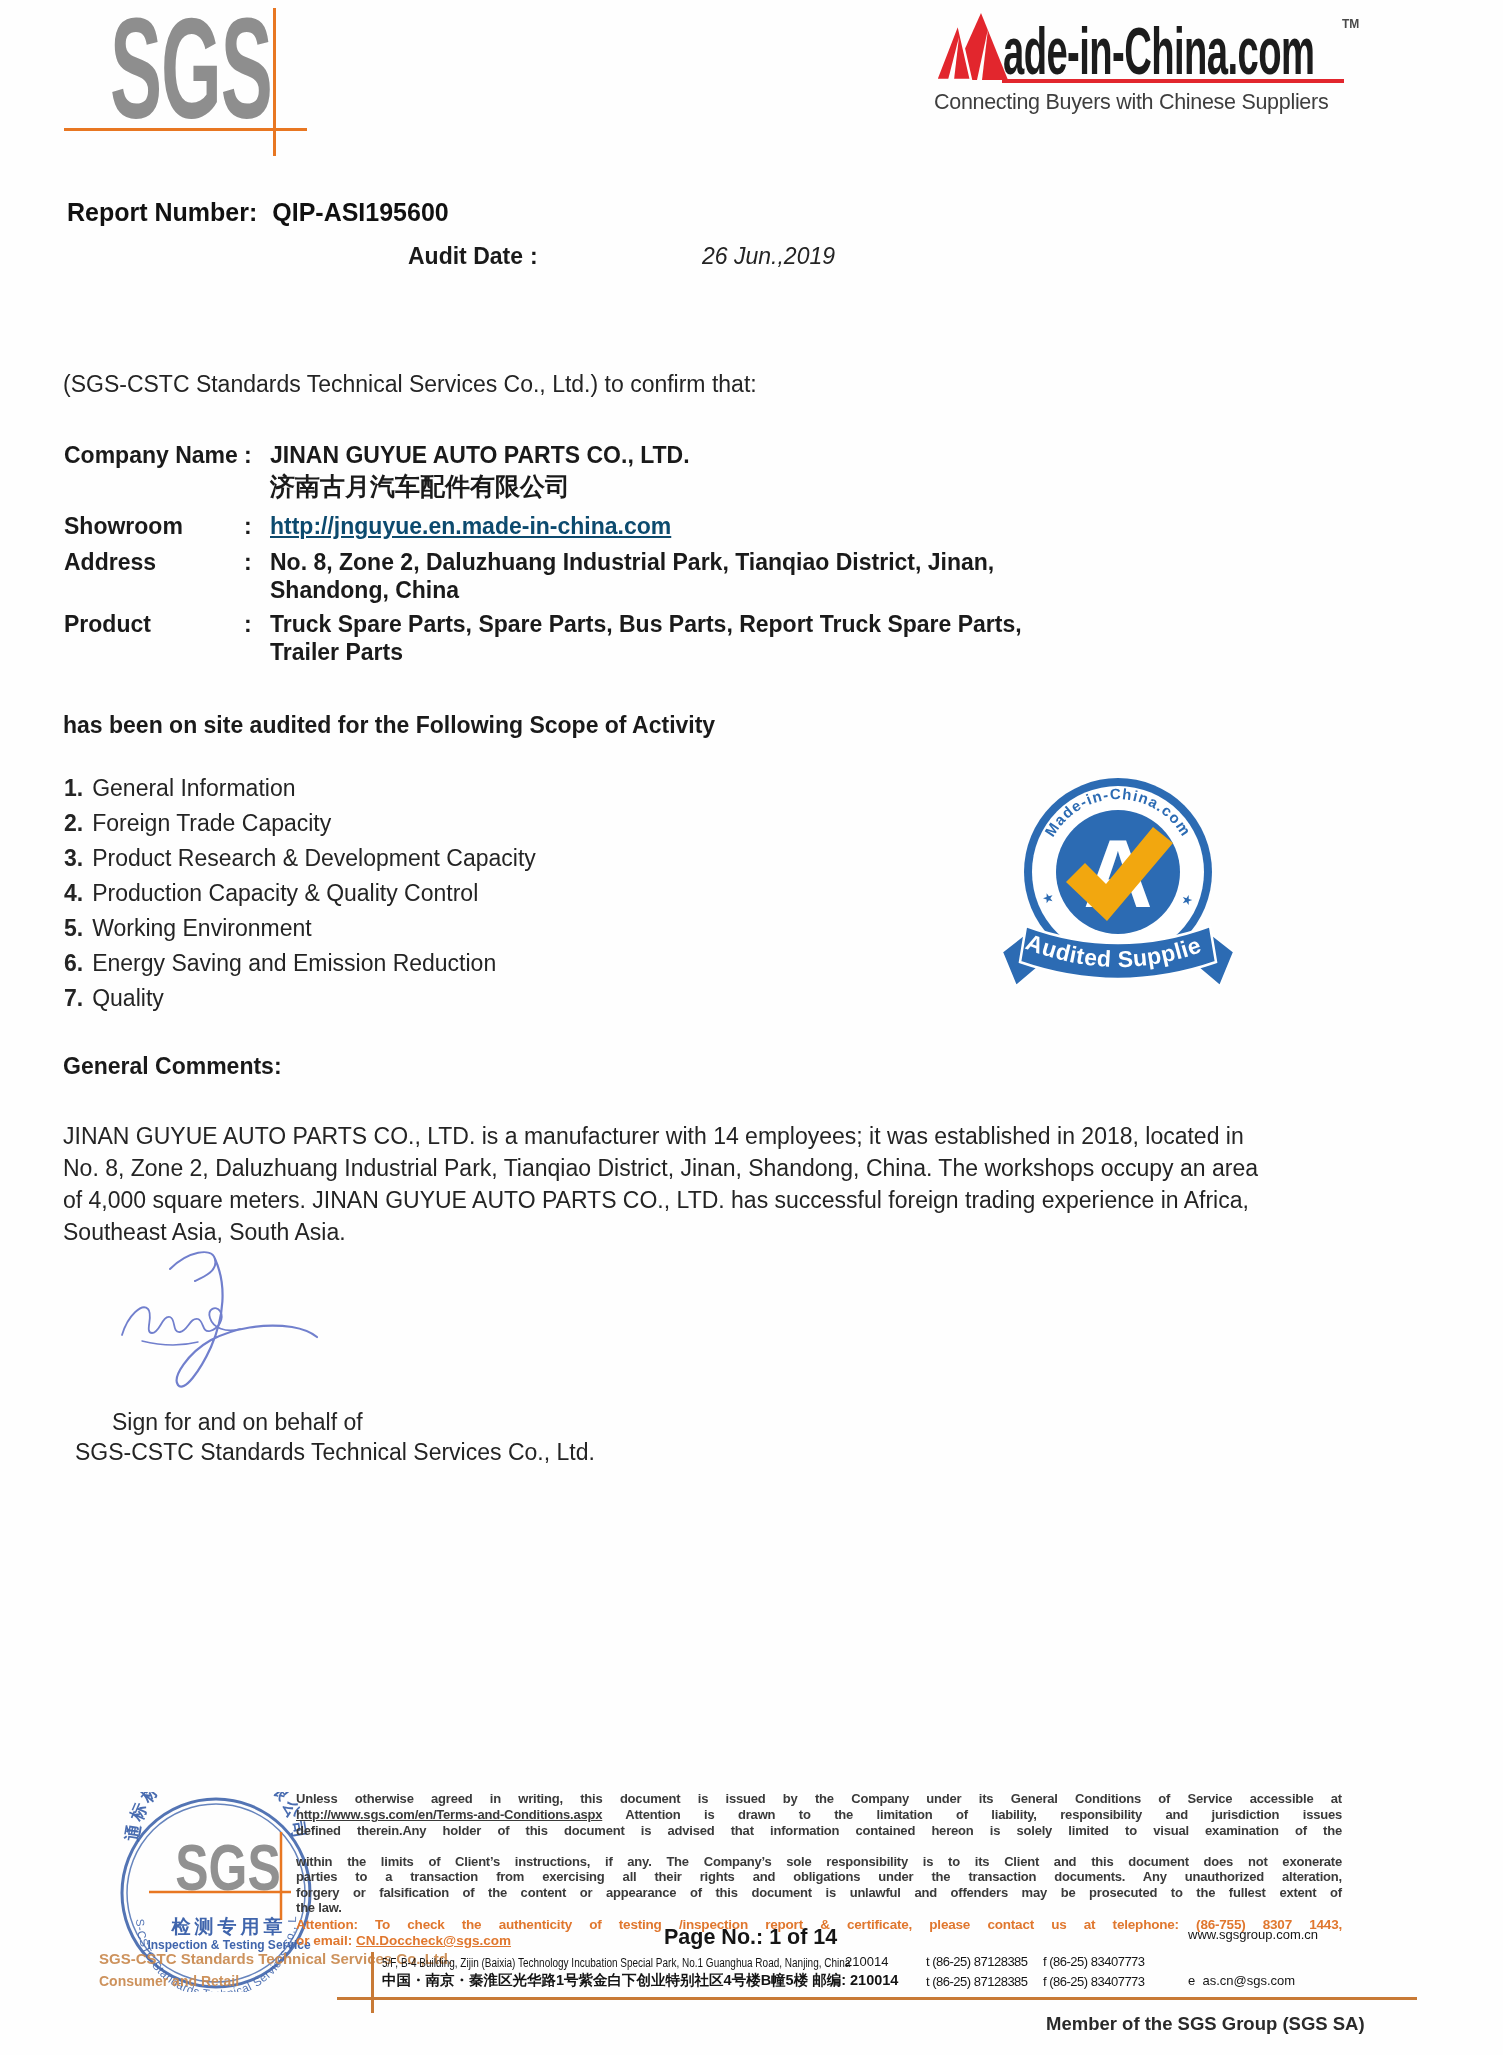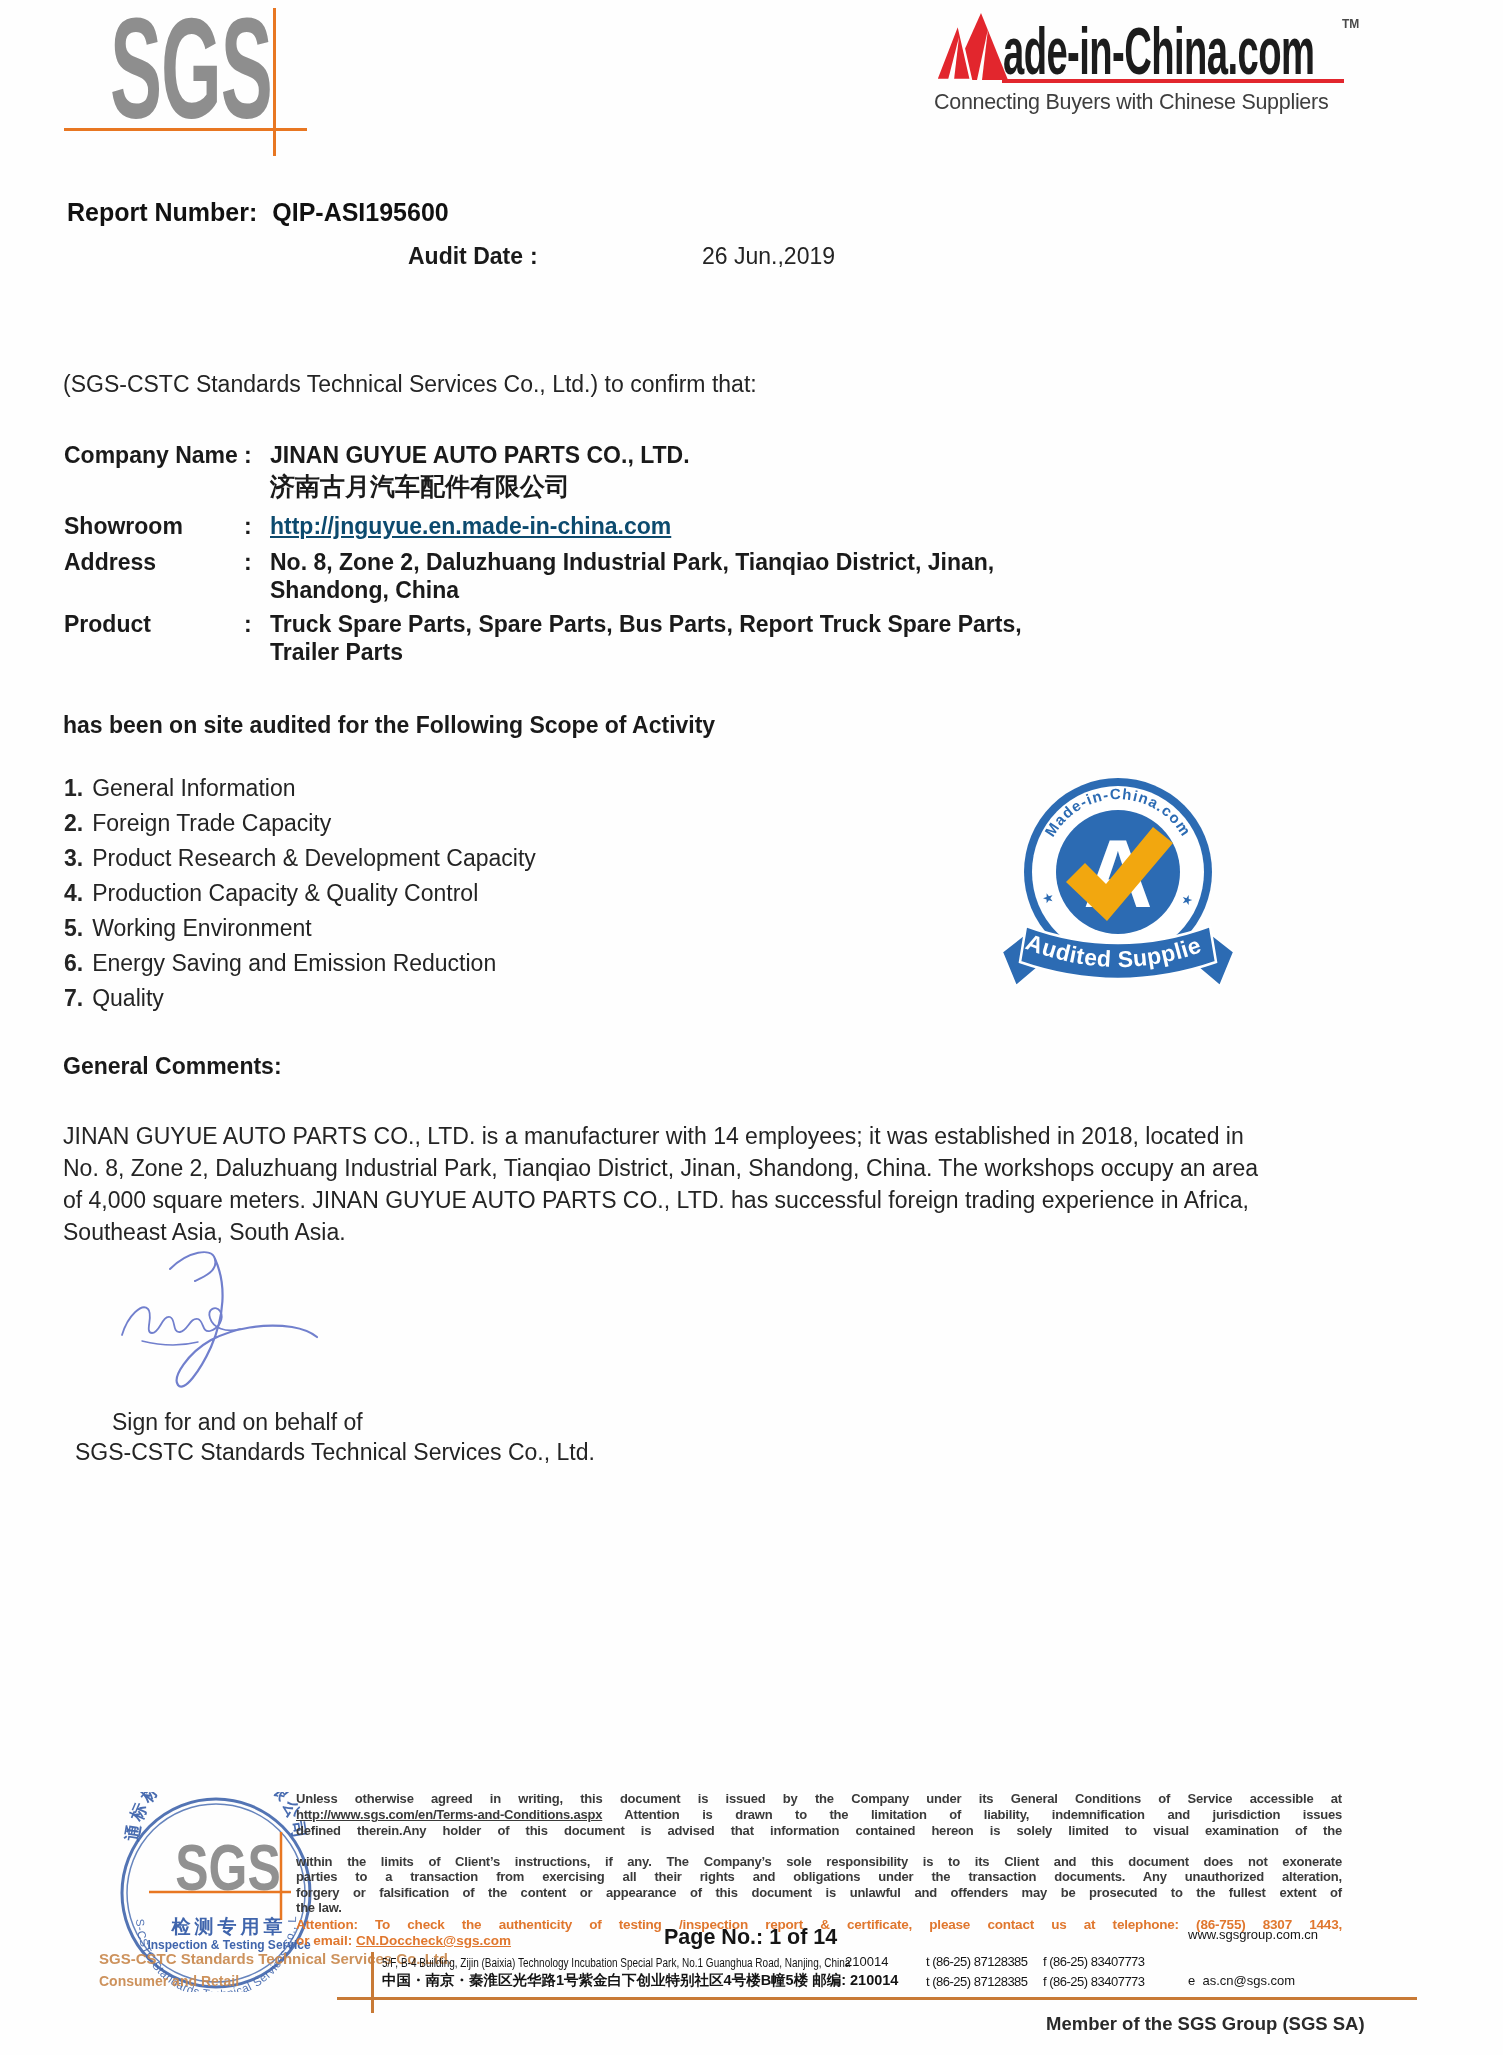--- a/index.html
+++ b/index.html
@@ -56,21 +56,21 @@
     <div class="abs mic-underline" style="left:72px;top:79px;width:342px;height:4px;"></div>
     <div class="abs mic-tagline" style="left:4px;top:90px;">Connecting Buyers with Chinese Suppliers</div>
   </div>
 
   <div class="abs" style="left:67px;top:198px;font-size:25px;font-weight:bold;color:#111;white-space:nowrap;">
     <span>Report Number:</span>
     <span style="margin-left:8px;">QIP-ASI195600</span>
   </div>
   <div class="abs tb" style="left:408px;top:243px;">Audit Date</div>
   <div class="abs tb" style="left:530px;top:243px;">:</div>
-  <div class="abs t" style="left:702px;top:243px;">26  Jun.,2019</div>
+  <div class="abs t" style="left:702px;top:243px;font-style:italic;">26  Jun.,2019</div>
 
   <div class="abs t" style="left:63px;top:371px;">(SGS-CSTC Standards Technical Services Co., Ltd.) to confirm that:</div>
 
   <div class="abs tb" style="left:64px;top:442px;">Company Name</div>
   <div class="abs tb" style="left:244px;top:442px;">:</div>
   <div class="abs tb" style="left:270px;top:442px;">JINAN GUYUE AUTO PARTS CO., LTD.</div>
   <div class="abs cjk" style="left:270px;top:470px;">济南古月汽车配件有限公司</div>
 
   <div class="abs tb" style="left:64px;top:513px;">Showroom</div>
   <div class="abs tb" style="left:244px;top:513px;">:</div>
@@ -147,21 +147,21 @@
     <line x1="30" y1="100" x2="172" y2="100" stroke="#e87722" stroke-width="2.5"></line>
     <line x1="162" y1="40" x2="162" y2="128" stroke="#e87722" stroke-width="2.5"></line>
     <text x="110" y="141" font-size="19" font-weight="bold" fill="#4065ac" letter-spacing="4" text-anchor="middle">检测专用章</text>
     <text x="110" y="157" font-size="12" font-weight="bold" fill="#4065ac" text-anchor="middle">Inspection &amp; Testing Service</text>
     <text font-size="11.5" fill="#4065ac" letter-spacing="0.5" opacity="0.9"><textPath href="#stampBottom" startOffset="50%" text-anchor="middle">SGS-CSTC Standards Technical Services Co., Ltd.</textPath></text>
   </svg>
   <div class="abs overlay-o" style="left:99px;top:1950px;font-size:15px;">SGS-CSTC Standards Technical Services Co.,Ltd.</div>
   <div class="abs overlay-o" style="left:99px;top:1973px;font-size:14px;">Consumer and Retail</div>
 
   <div class="abs fd" style="left:296px;top:1791px;">Unless otherwise agreed in writing, this document is issued by the Company under its General Conditions of Service accessible at</div>
-  <div class="abs fd" style="left:296px;top:1807px;"><span class="u">http://www.sgs.com/en/Terms-and-Conditions.aspx</span><span> Attention is drawn to the limitation of liability, indemnification and jurisdiction issues</span></div>
+  <div class="abs fd" style="left:296px;top:1807px;"><span class="u">http://www.sgs.com/en/Terms-and-Conditions.aspx</span><span> Attention is drawn to the limitation of liability, responsibility and jurisdiction issues</span></div>
   <div class="abs fd" style="left:296px;top:1823px;">defined therein.Any holder of this document is advised that information contained hereon is solely limited to visual examination of the</div>
   <div class="abs fd" style="left:296px;top:1854px;">within the limits of Client’s instructions, if any. The Company’s sole responsibility is to its Client and this document does not exonerate</div>
   <div class="abs fd" style="left:296px;top:1869px;">parties to a transaction from exercising all their rights and obligations under the transaction documents. Any unauthorized alteration,</div>
   <div class="abs fd" style="left:296px;top:1885px;">forgery or falsification of the content or appearance of this document is unlawful and offenders may be prosecuted to the fullest extent of</div>
   <div class="abs fd fd-last" style="left:296px;top:1900px;">the law.</div>
 
   <div class="abs att fd" style="left:296px;top:1917px;color:#e0772e;">Attention: To check the authenticity of testing /inspection report &amp; certificate, please contact us at telephone: (86-755) 8307 1443,</div>
   <div class="abs att" style="left:296px;top:1933px;white-space:nowrap;"><span>or email: </span><span class="u">CN.Doccheck@sgs.com</span></div>
 
   <div class="abs pageno" style="left:664px;top:1925px;">Page No.: 1 of 14</div>

